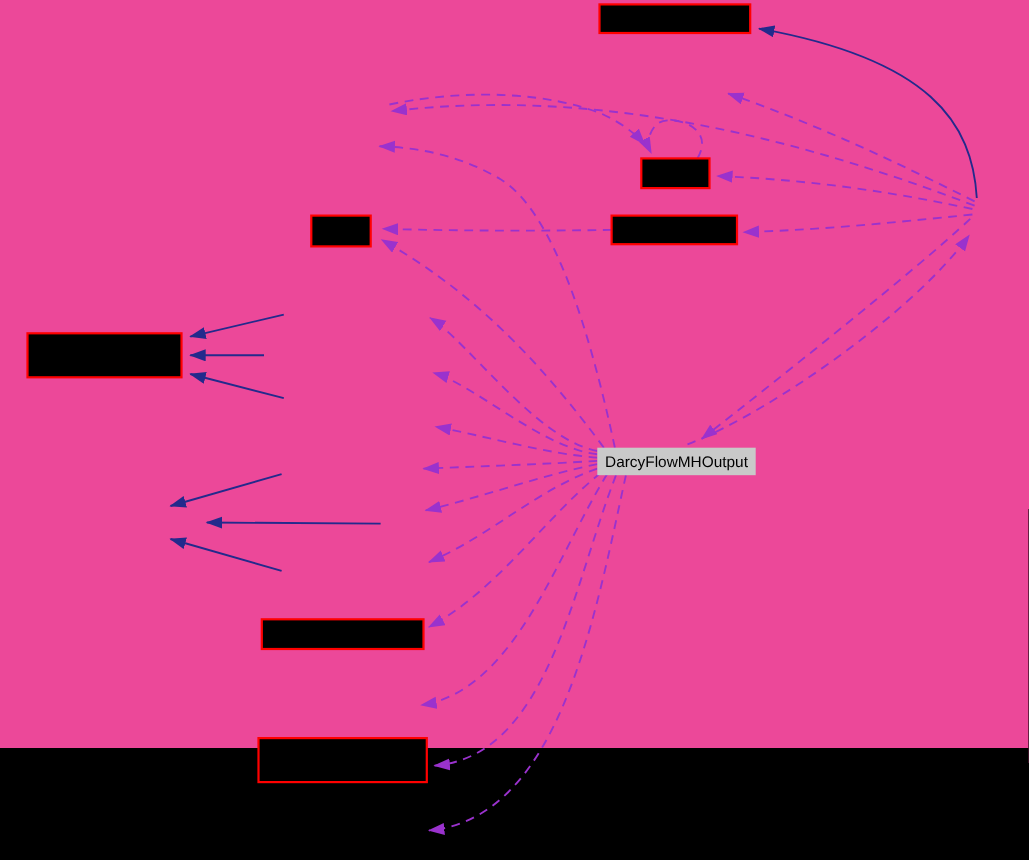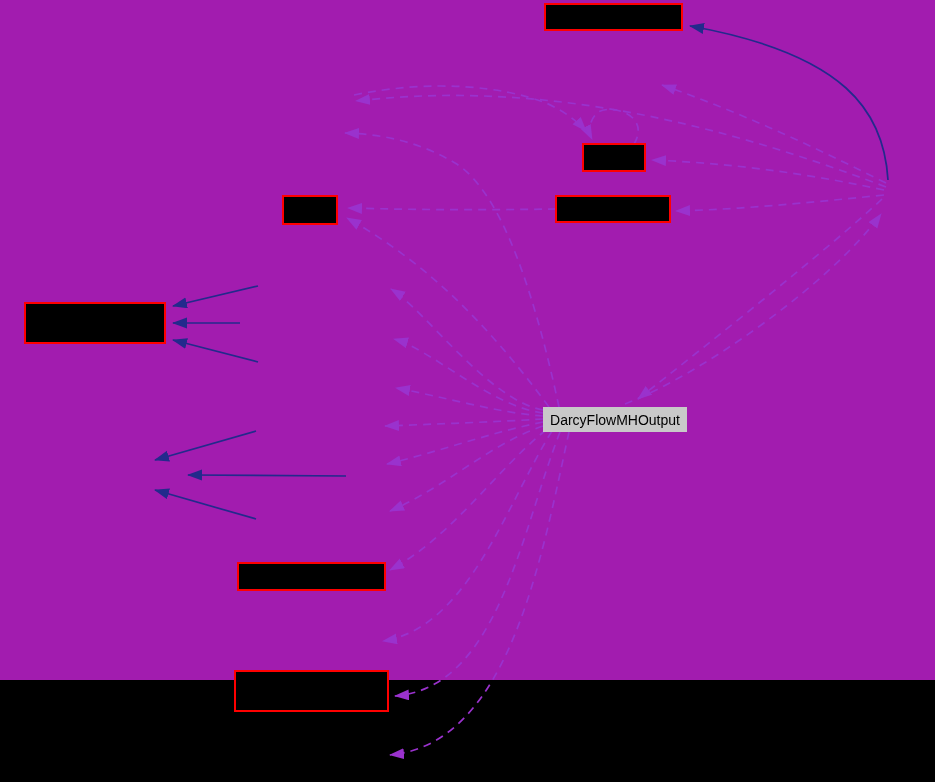--- a/index.html
+++ b/index.html
@@ -8,21 +8,21 @@
     background: #000000;
     width: 935px;
     height: 782px;
     overflow: hidden;
     font-family: "Liberation Sans", sans-serif;
   }
   .canvas-wrap {
     position: relative;
     width: 935px;
     height: 680px;
-    background: #a21caf;
+    background: #ec4899;
   }
   svg { display: block; }
   .edge-usage {
     fill: none;
     stroke: #9a32cd;
     stroke-width: 1.7;
     stroke-dasharray: 8 6;
   }
   .edge-inherit {
     fill: none;

